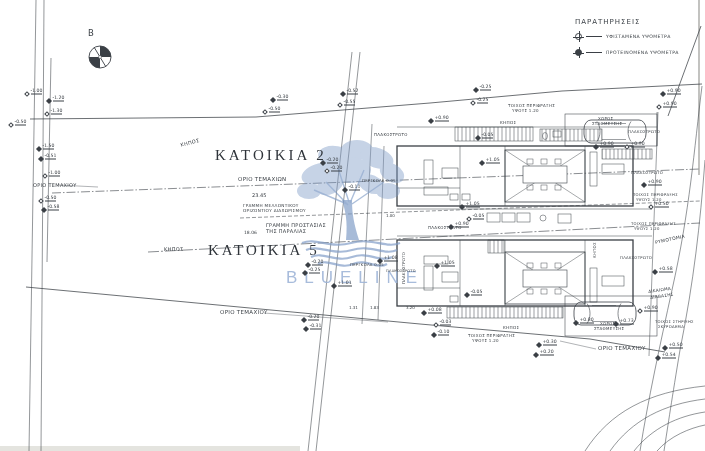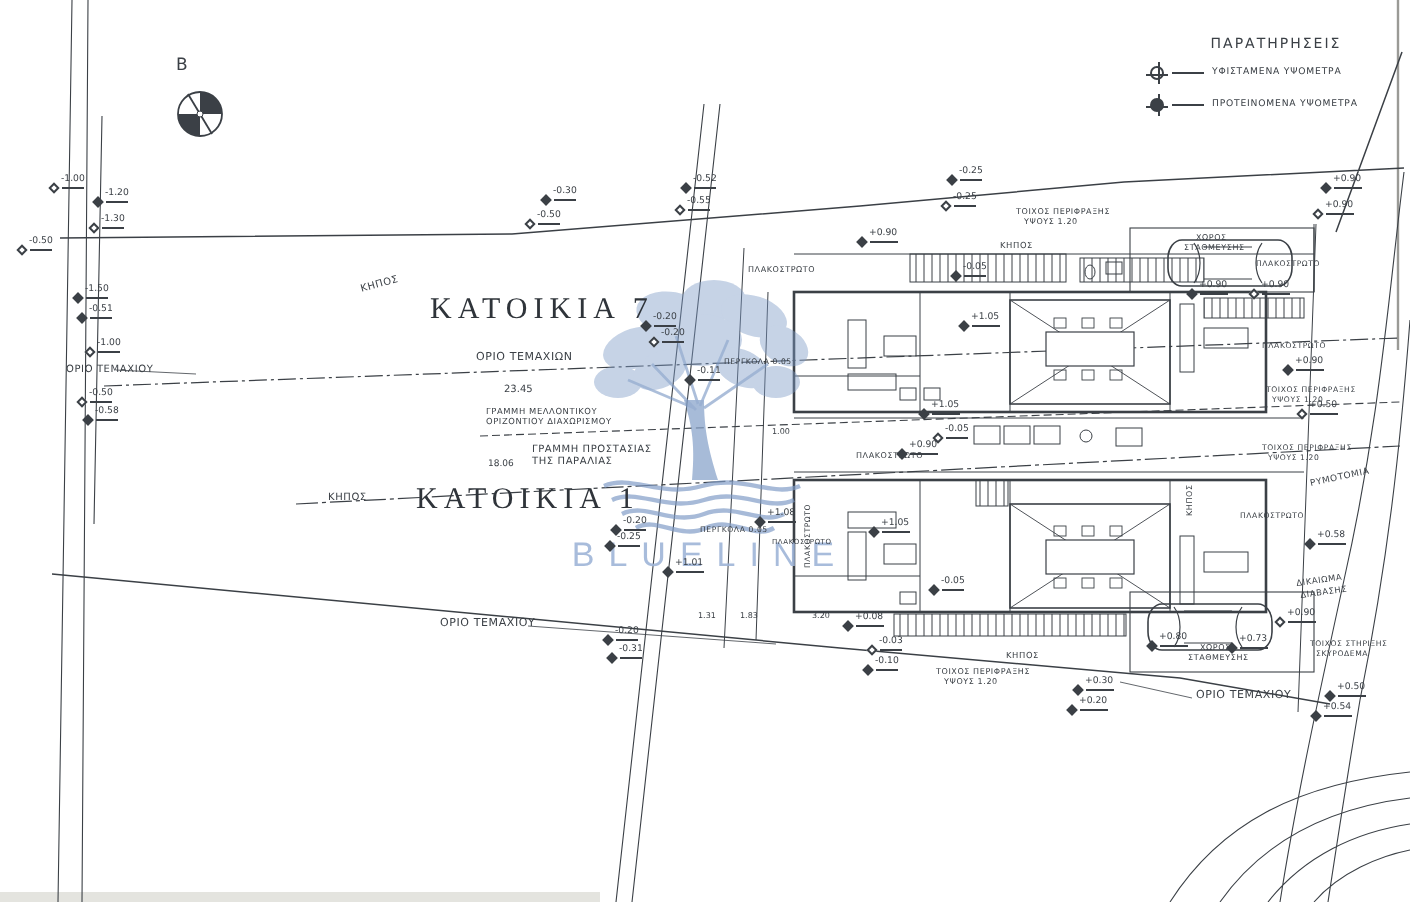--- a/index.html
+++ b/index.html
@@ -13,21 +13,21 @@
   .marker{position:absolute;display:flex;align-items:center;gap:1.5px;transform:translate(-3px,-3px);}
   .marker .sym{width:4px;height:4px;flex:0 0 auto;transform:rotate(45deg);
        border:.7px solid var(--ink);box-sizing:border-box;}
   .marker.p .sym{background:var(--ink);}
   .marker.e .sym{background:#fff;}
   .marker .val{font-size:4.6px;line-height:1;color:var(--ink);border-bottom:.6px solid var(--ink);
        padding-bottom:.6px;transform:translateY(-2.5px);white-space:nowrap;}
   .res-label{position:absolute;font-family:"Liberation Serif","DejaVu Serif",serif;
        font-size:15px;letter-spacing:3px;color:#2f343a;white-space:nowrap;}
   #legend{position:absolute;left:575px;top:18px;width:126px;}
-  #legend .title{font-size:7px;letter-spacing:1px;text-align:center;margin-bottom:7px;}
+  #legend .title{font-size:7px;letter-spacing:1px;margin-bottom:7px;}
   .leg-row{display:flex;align-items:center;gap:4px;margin-bottom:9px;}
   .legsym{width:7px;height:7px;border-radius:50%;border:.8px solid var(--ink);
        box-sizing:border-box;position:relative;flex:0 0 auto;}
   .legsym::before{content:"";position:absolute;left:-3px;right:-3px;top:50%;border-top:.6px solid var(--ink);}
   .legsym::after{content:"";position:absolute;top:-3px;bottom:-3px;left:50%;border-left:.6px solid var(--ink);}
   .legsym.p{background:var(--ink);}
   .leg-dash{flex:0 0 16px;border-top:.8px solid var(--ink);height:0;}
   .leg-label{font-size:4.6px;letter-spacing:.4px;white-space:nowrap;}
   #north-label{position:absolute;left:88px;top:28px;font-size:8.5px;color:var(--ink);}
   .wm-text{position:absolute;left:255px;width:200px;text-align:center;
@@ -188,22 +188,22 @@
           <span class="leg-label">ΥΦΙΣΤΑΜΕΝΑ ΥΨΟΜΕΤΡΑ</span>
         </div>
         <div class="leg-row">
           <span class="legsym p"></span>
           <span class="leg-dash"></span>
           <span class="leg-label">ΠΡΟΤΕΙΝΟΜΕΝΑ ΥΨΟΜΕΤΡΑ</span>
         </div>
       </div>
   </div>
 
-  <div class="res-label" style="left:215px;top:147px;">ΚΑΤΟΙΚΙΑ 7</div>
-  <div class="res-label" style="left:208px;top:242px;">ΚΑΤΟΙΚΙΑ 1</div>
+  <div class="res-label" style="left:215px;top:147px;">ΚΑΤΟΙΚΙΑ 2</div>
+  <div class="res-label" style="left:208px;top:242px;">ΚΑΤΟΙΚΙΑ 5</div>
 
   <div class="wm-text" id="wm1">BLUELINE</div>
 
   <div id="labels-layer">
       <div class="lbl" style="left: 33px; top: 183px; font-size: 5px;">ΟΡΙΟ ΤΕΜΑΧΙΟΥ</div>
       <div class="lbl" style="left: 238px; top: 177px; font-size: 5.5px;">ΟΡΙΟ ΤΕΜΑΧΙΩΝ</div>
       <div class="lbl" style="left: 243px; top: 204px; font-size: 4.2px;">ΓΡΑΜΜΗ ΜΕΛΛΟΝΤΙΚΟΥ</div>
       <div class="lbl" style="left: 243px; top: 209px; font-size: 4.2px;">ΟΡΙΖΟΝΤΙΟΥ ΔΙΑΧΩΡΙΣΜΟΥ</div>
       <div class="lbl" style="left: 266px; top: 223px; font-size: 5px;">ΓΡΑΜΜΗ ΠΡΟΣΤΑΣΙΑΣ</div>
       <div class="lbl" style="left: 266px; top: 229px; font-size: 5px;">ΤΗΣ ΠΑΡΑΛΙΑΣ</div>

